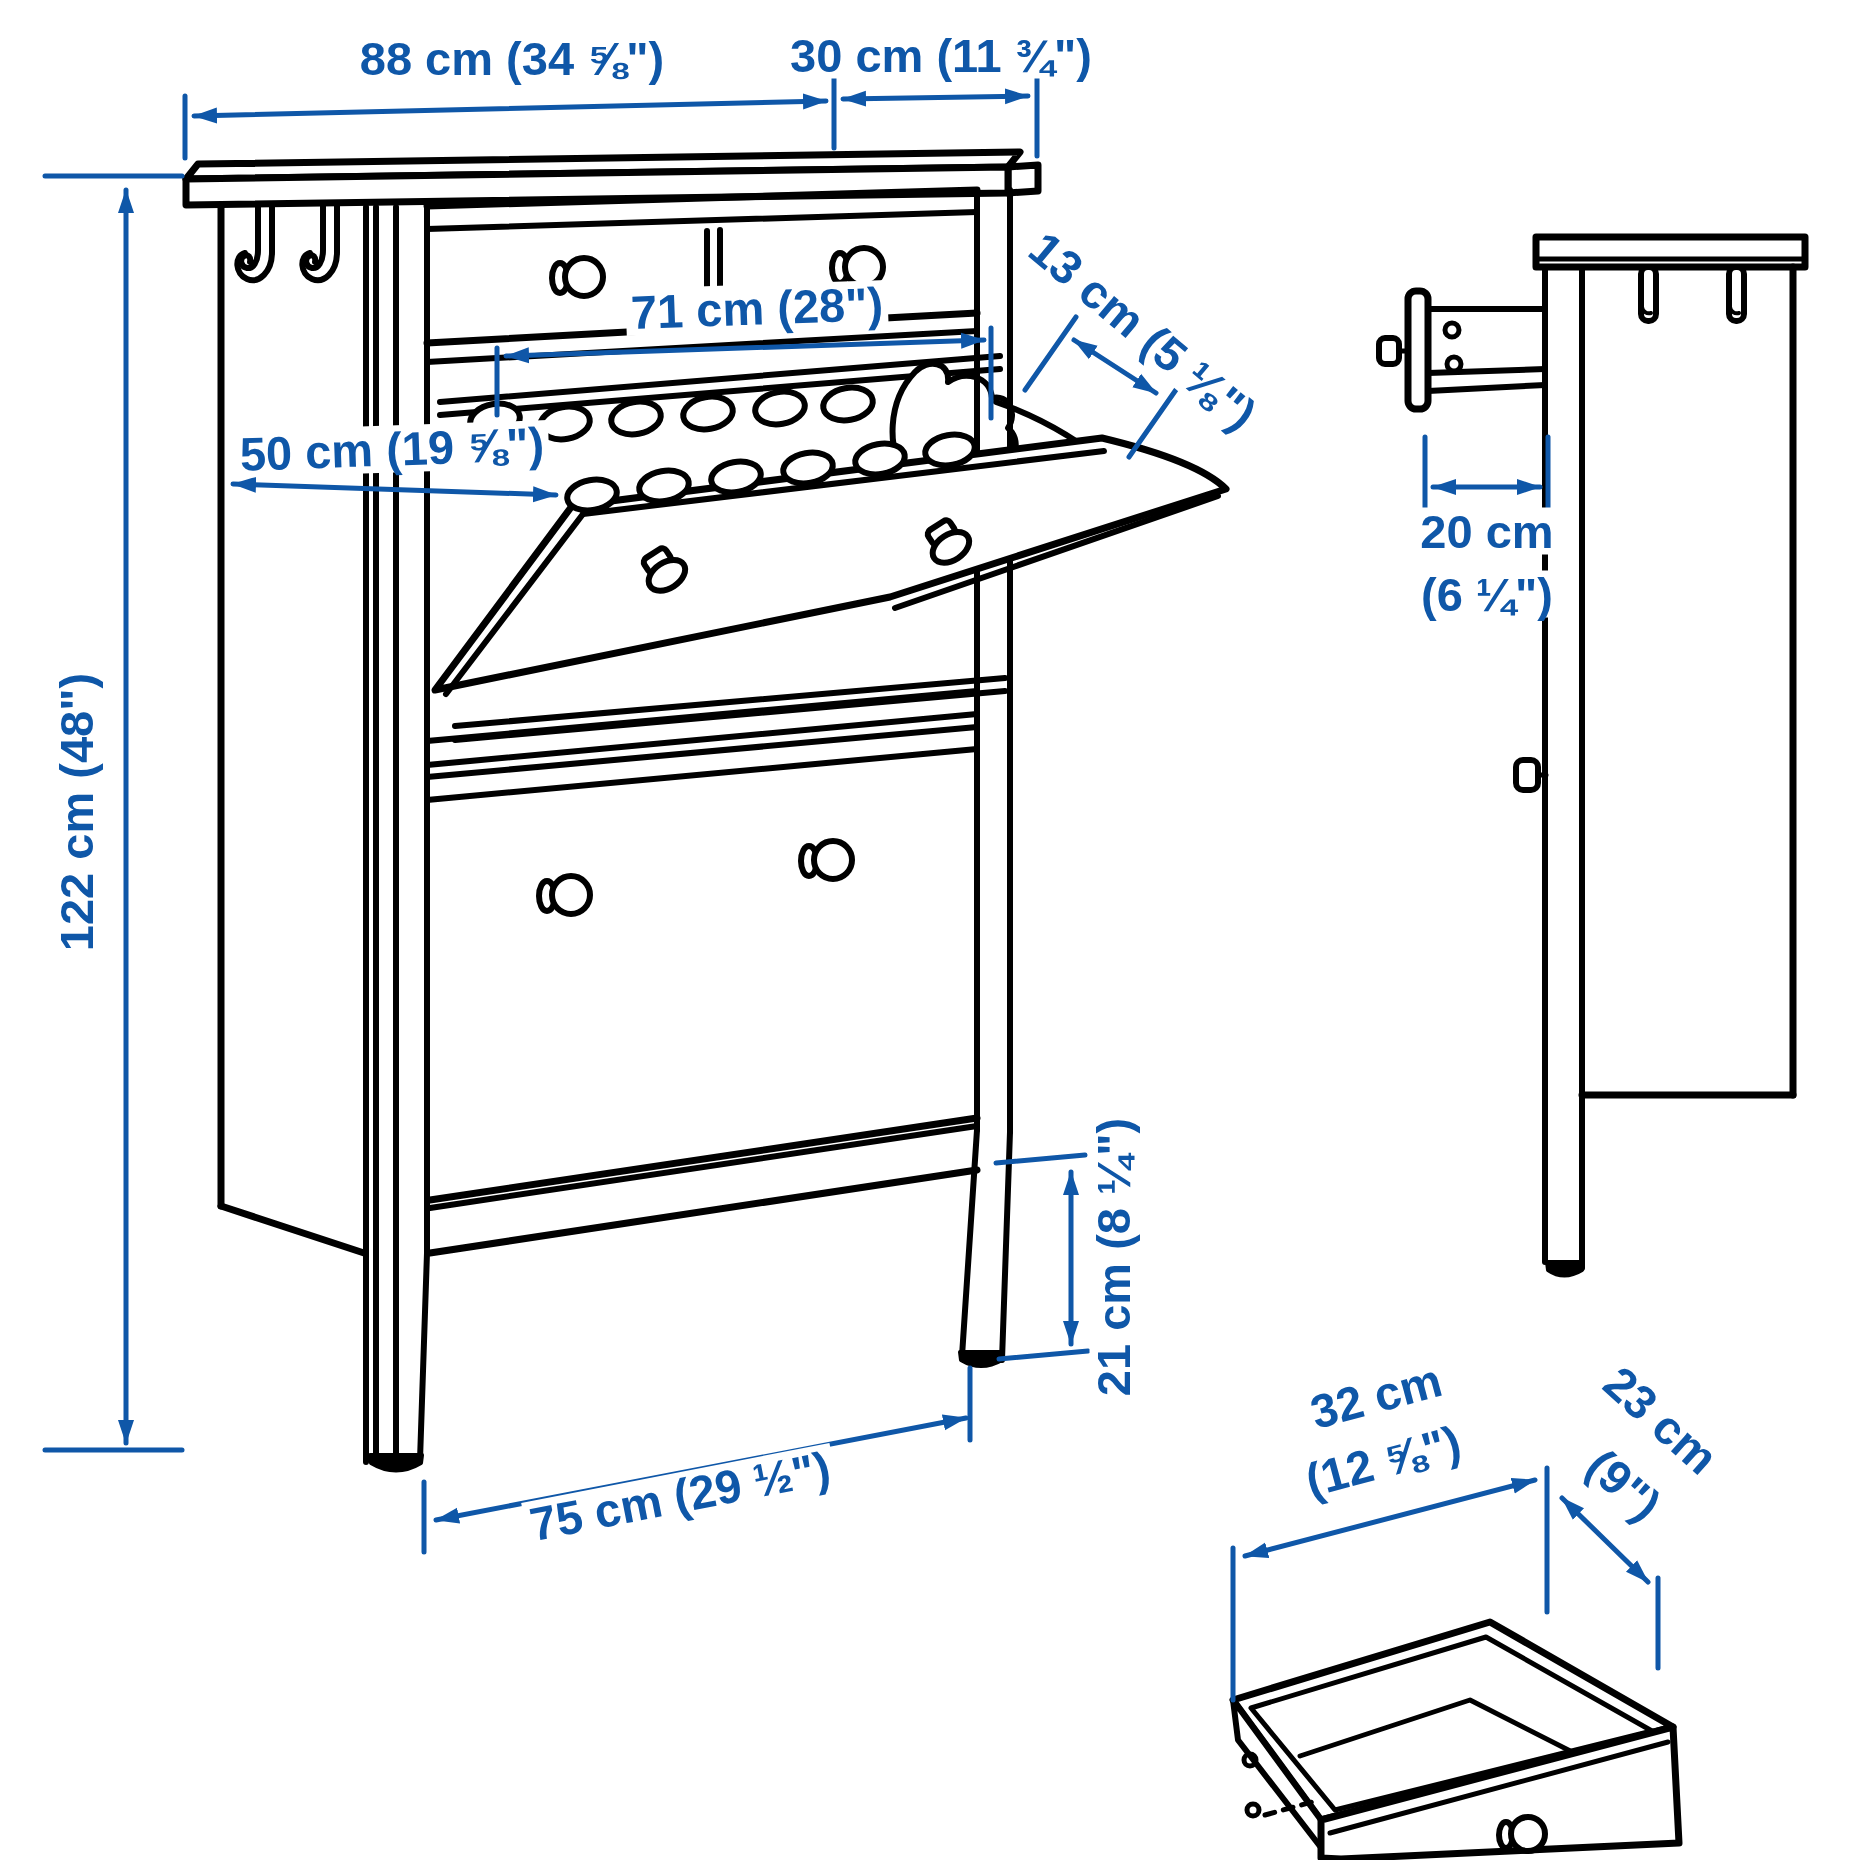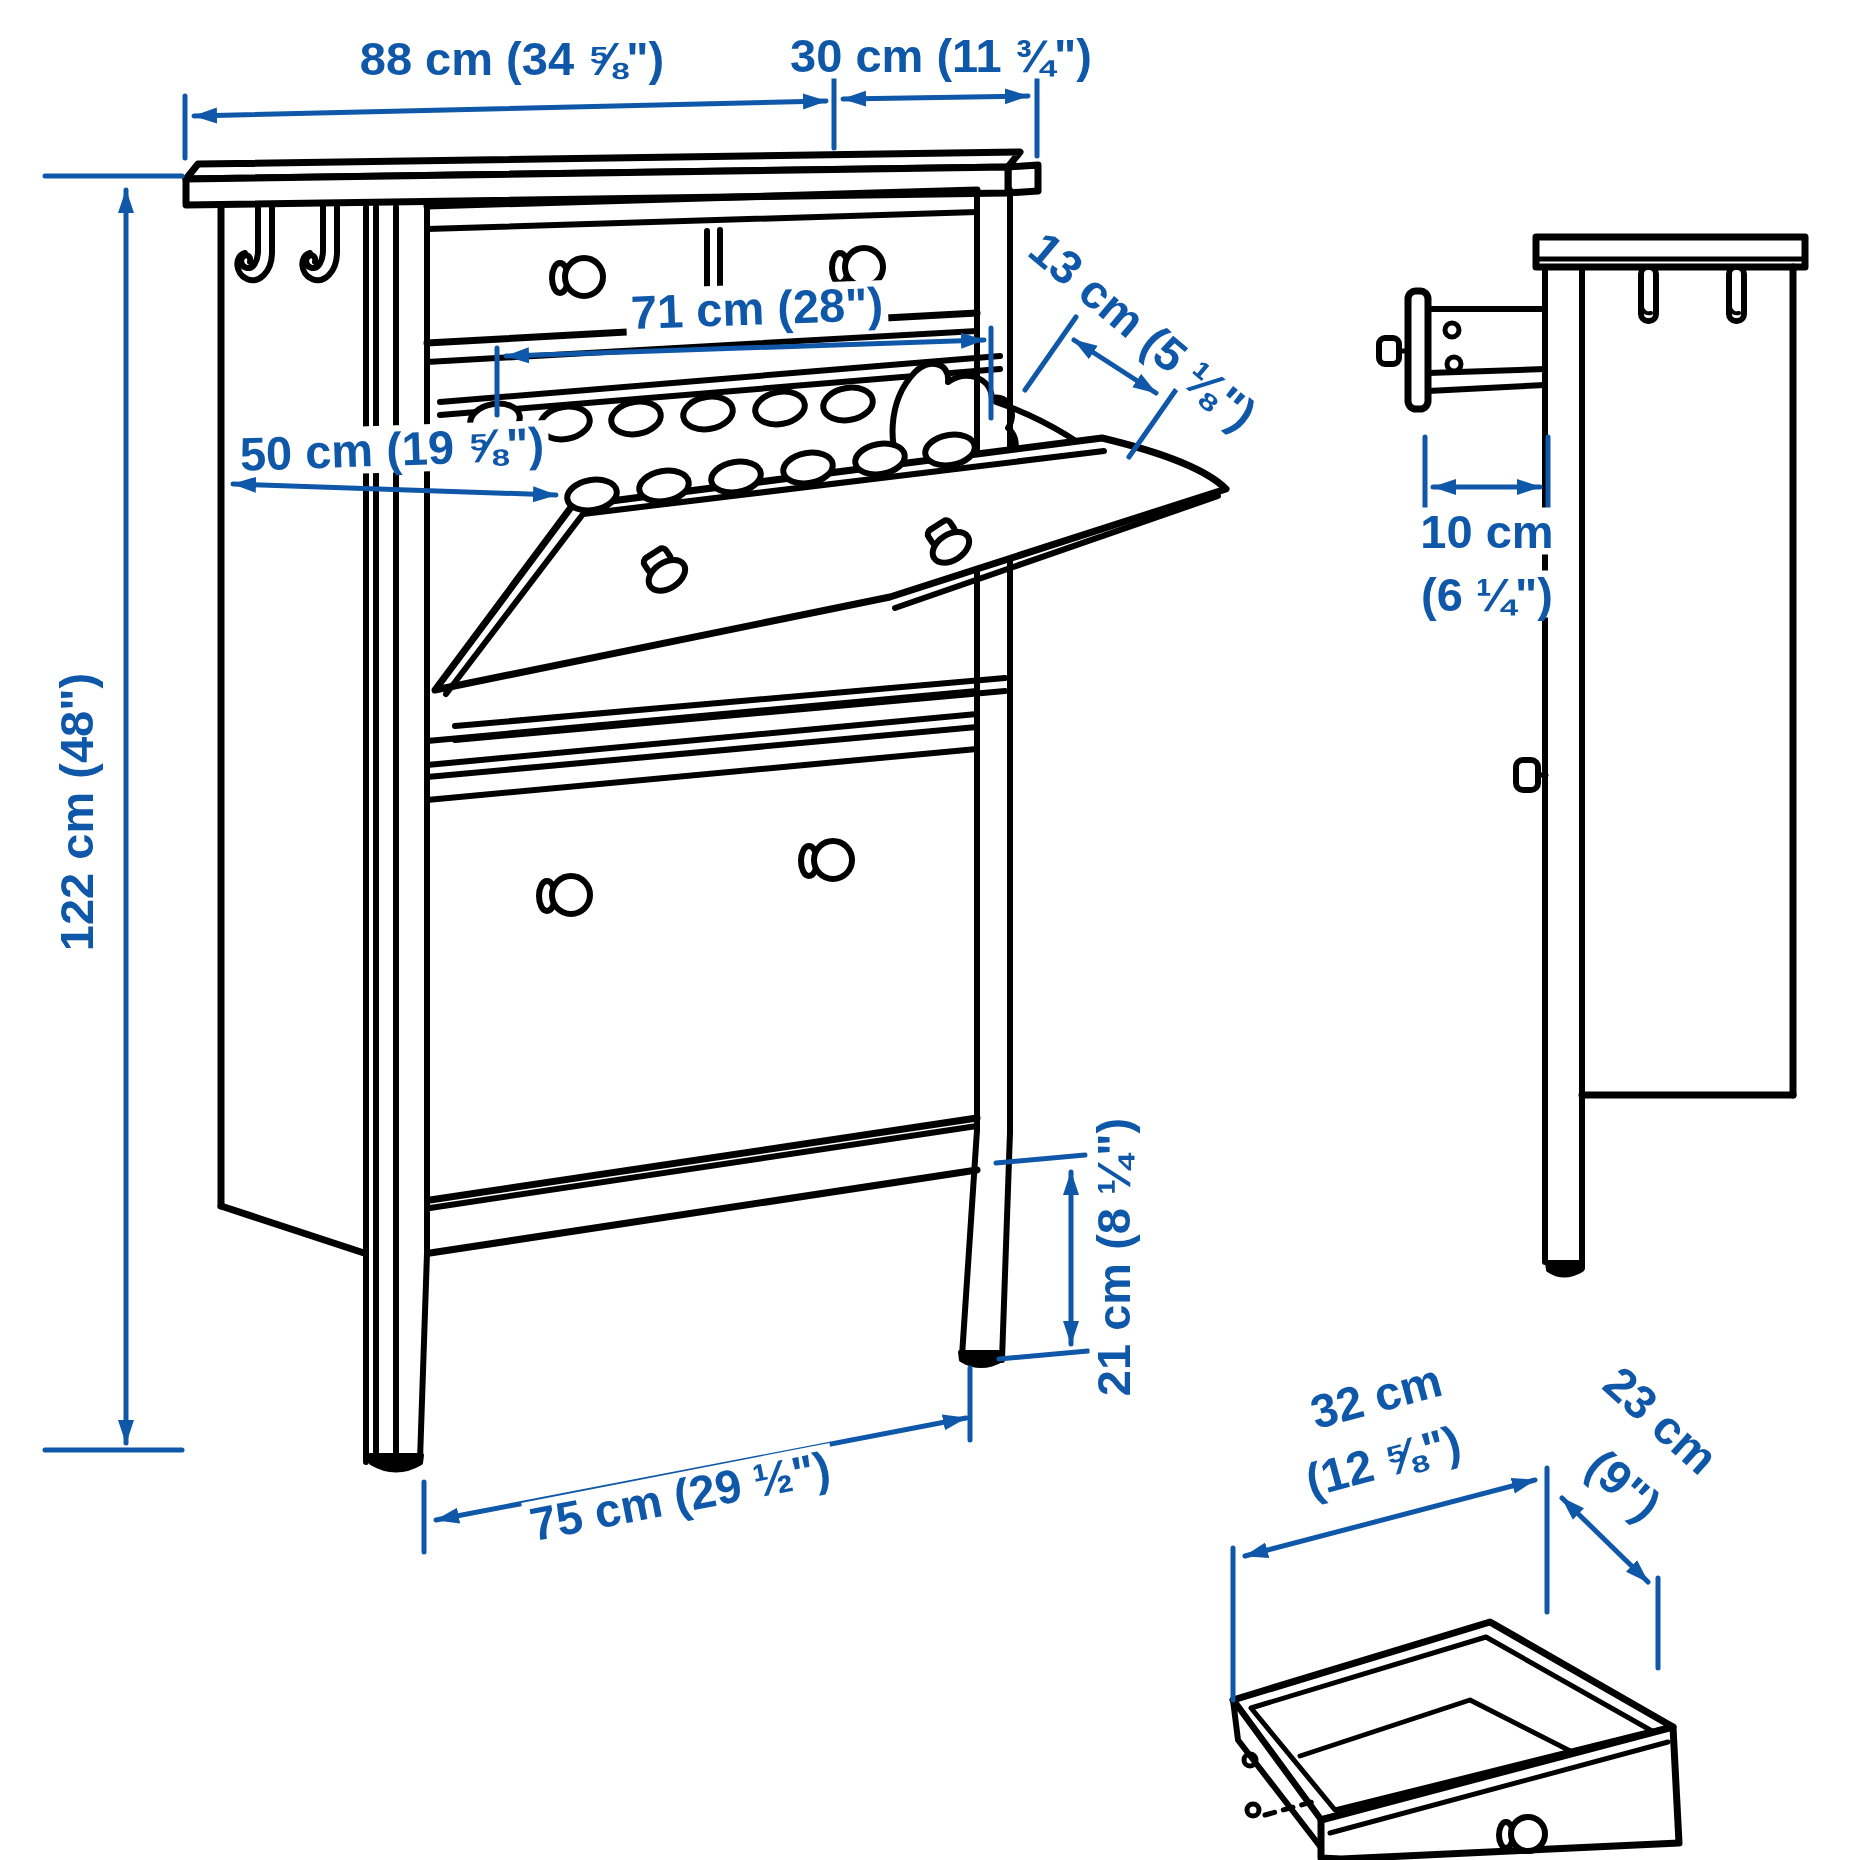--- a/index.html
+++ b/index.html
@@ -228,20 +228,20 @@
 </svg>
 
 <div class="dim-label" style="left:512px;top:58px;">88 cm (34 ⅝")</div>
 <div class="dim-label" style="left:941px;top:55px;">30 cm (11 ¾")</div>
 <div class="dim-label" style="left:757px;top:308px;transform:translate(-50%,-50%) rotate(-2deg);">71 cm (28")</div>
 <div class="dim-label" style="left:392px;top:449px;transform:translate(-50%,-50%) rotate(-2deg);">50 cm (19 ⅝")</div>
 <div class="dim-label" style="left:1143px;top:331px;transform:translate(-50%,-50%) rotate(40deg);">13 cm (5 ⅛")</div>
 <div class="dim-label" style="left:76px;top:812px;transform:translate(-50%,-50%) rotate(-90deg);">122 cm (48")</div>
 <div class="dim-label" style="left:1113px;top:1257px;transform:translate(-50%,-50%) rotate(-90deg);">21 cm (8 ¼")</div>
 <div class="dim-label" style="left:680px;top:1496px;transform:translate(-50%,-50%) rotate(-11deg);">75 cm (29 ½")</div>
-<div class="dim-label" style="left:1487px;top:531px;">10 cm</div>
+<div class="dim-label" style="left:1487px;top:531px;">20 cm</div>
 <div class="dim-label" style="left:1487px;top:594px;">(6 ¼")</div>
 <div class="dim-label" style="left:1376px;top:1396px;transform:translate(-50%,-50%) rotate(-15deg);">32 cm</div>
 <div class="dim-label" style="left:1383px;top:1461px;transform:translate(-50%,-50%) rotate(-15deg);">(12 ⅝")</div>
 <div class="dim-label" style="left:1661px;top:1420px;transform:translate(-50%,-50%) rotate(42deg);">23 cm</div>
 <div class="dim-label" style="left:1624px;top:1485px;transform:translate(-50%,-50%) rotate(42deg);">(9")</div>
 
 </div>
 
 </body></html>

